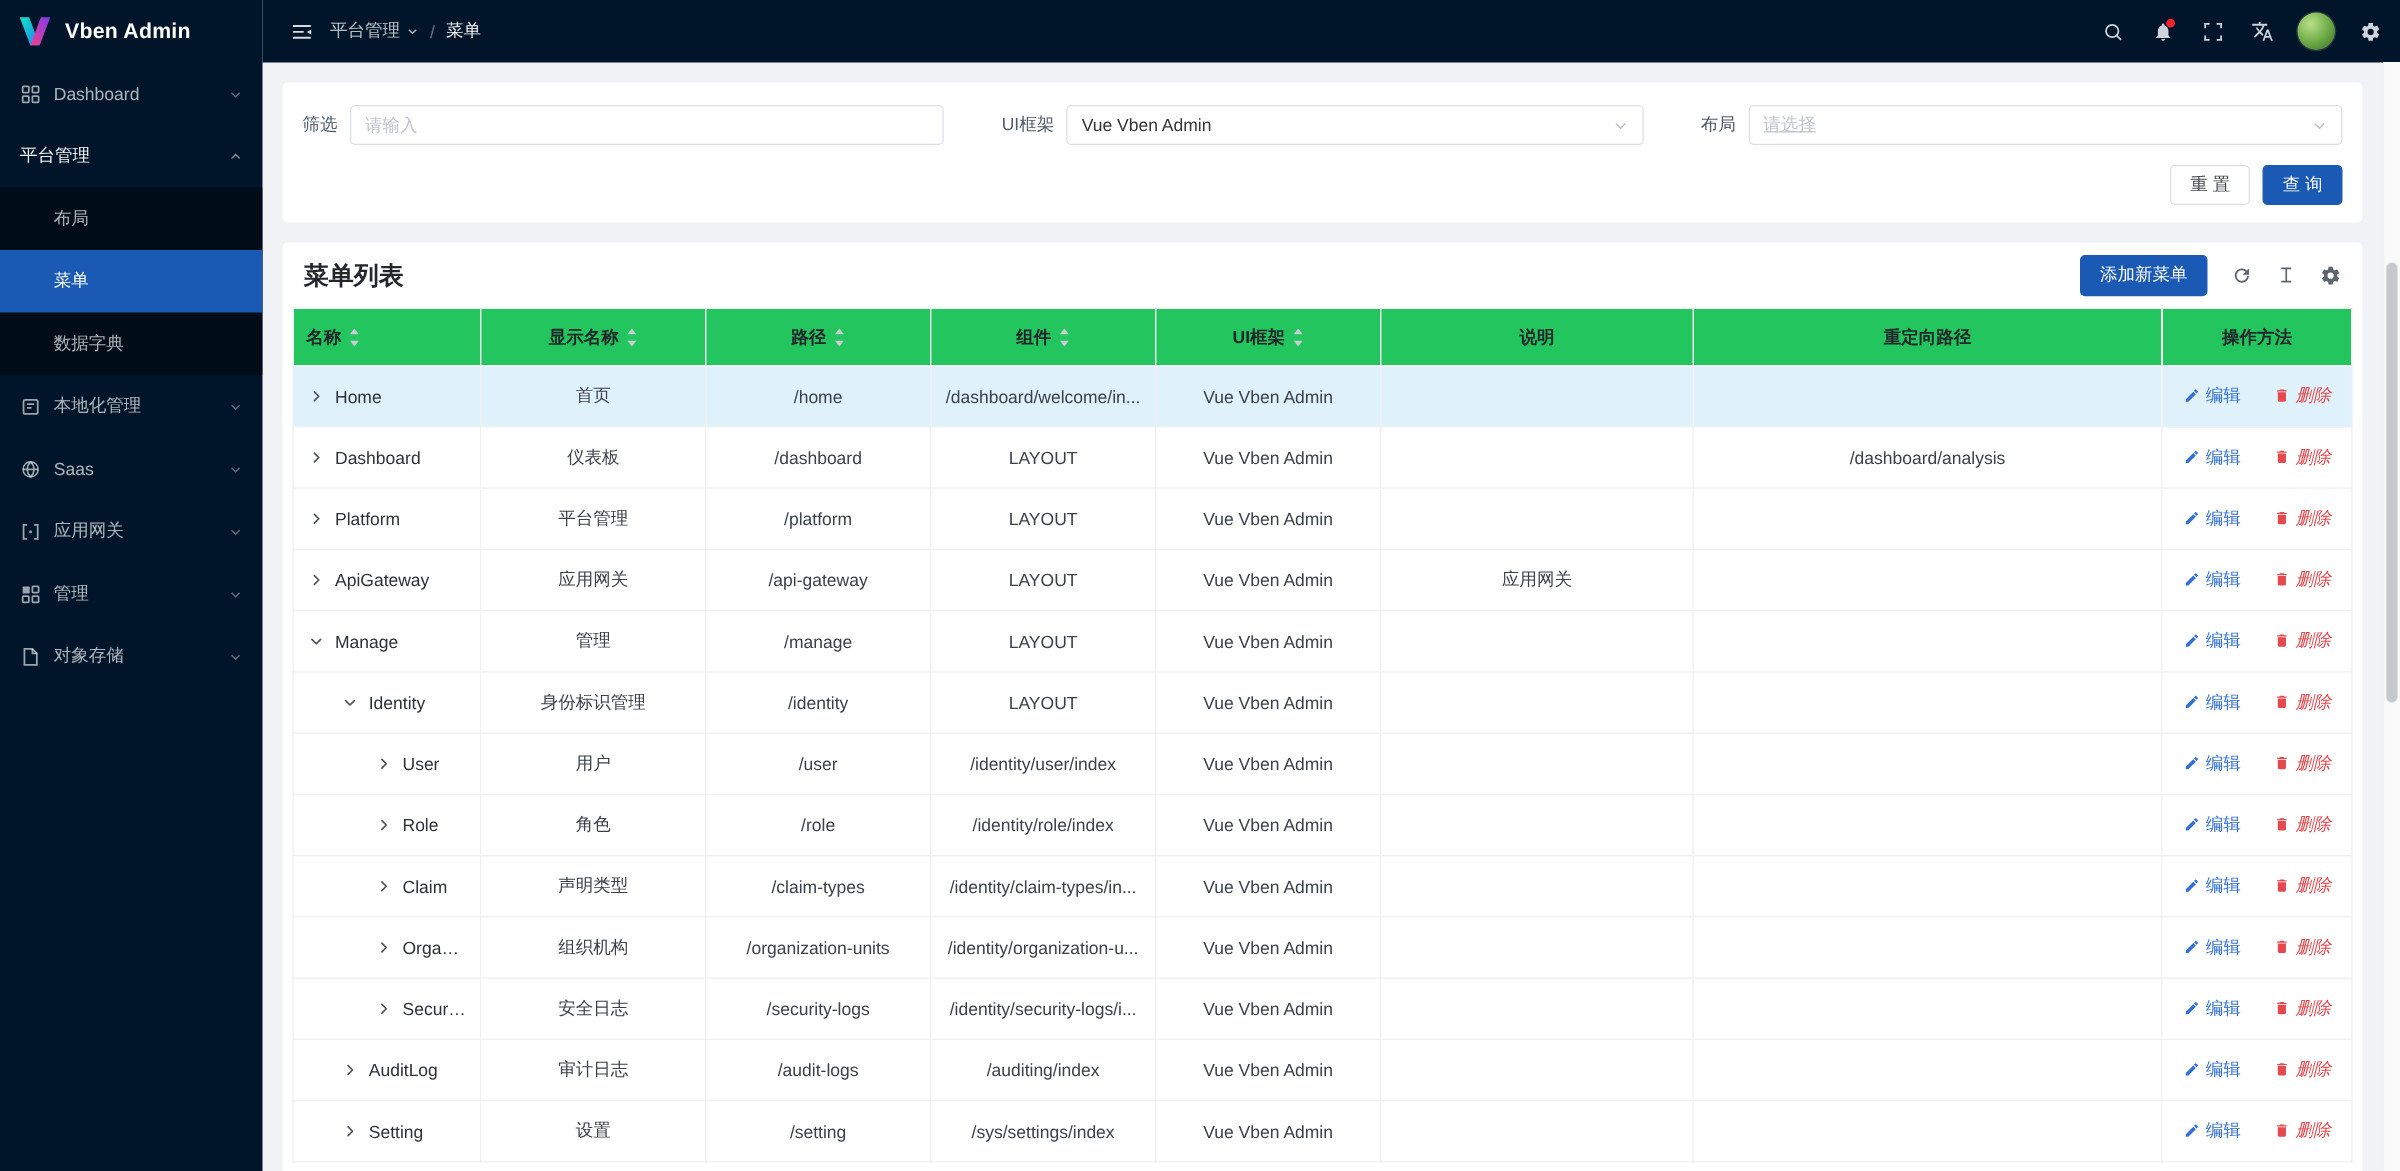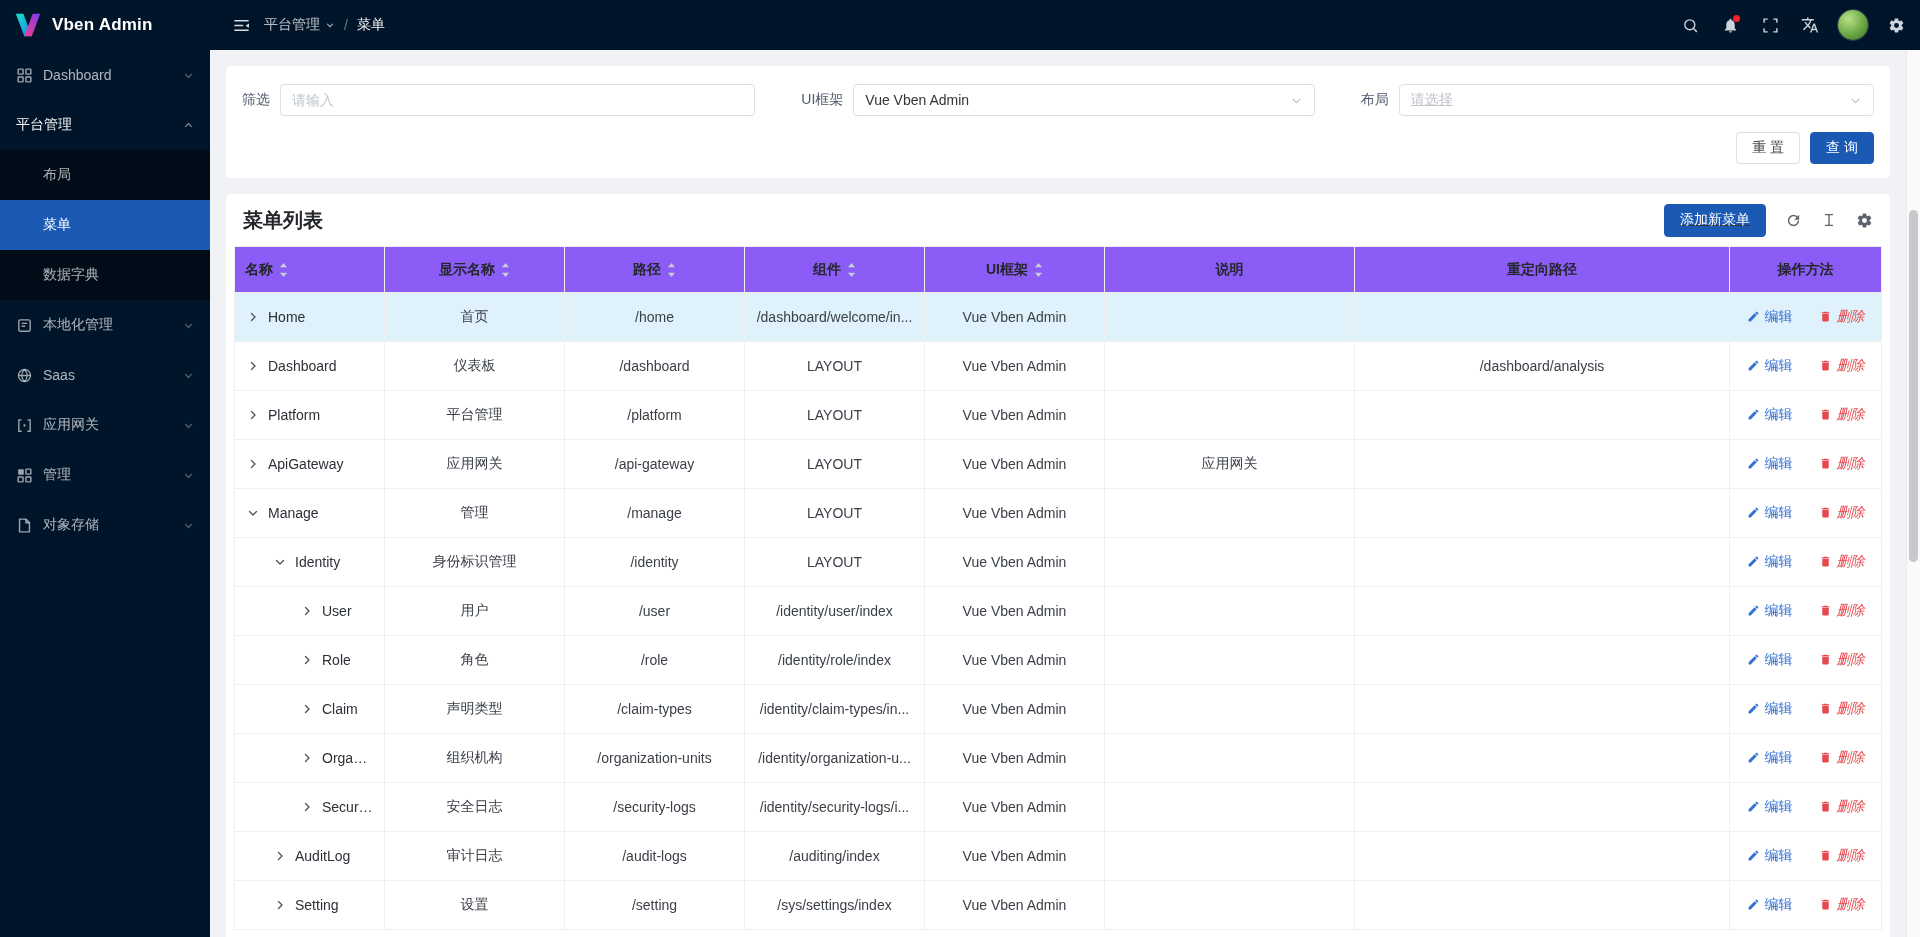--- a/index.html
+++ b/index.html
@@ -55,26 +55,26 @@
   .sel-arrow{flex-shrink:0;color:#b9bec9;}
   .filter-actions{display:flex;justify-content:flex-end;gap:10px;margin-top:16px;}
   .btn{height:32px;padding:0 15px;border-radius:4px;font-size:14px;display:inline-flex;align-items:center;justify-content:center;cursor:pointer;font-family:inherit;white-space:nowrap;}
   .btn-default{background:#fff;border:1px solid #dcdfe6;color:#45494f;}
   .btn-primary{background:var(--primary);border:1px solid var(--primary);color:#fff;}
 
   
   .table-card{padding:0 8px 8px;min-height:790px;}
   .table-head-row{display:flex;align-items:center;height:52px;padding:0 9px;}
   .table-title{font-size:20px;font-weight:700;color:#23262b;}
-  .table-tools{margin-left:auto;display:flex;align-items:center;gap:19px;text-decoration:underline;}
+  .table-tools{margin-left:auto;display:flex;align-items:center;gap:19px;}
   .add-btn{height:33px;}
   .tool-icon{color:#5e646d;cursor:pointer;display:flex;align-items:center;}
 
   table.menu-table{width:100%;border-collapse:collapse;table-layout:fixed;font-size:14px;}
-  .menu-table th{background:#8b5cf6;height:46px;font-weight:700;color:#23262b;border:1px solid var(--table-border);padding:0 10px;text-align:center;white-space:nowrap;overflow:hidden;}
+  .menu-table th{background:#22c55e;height:46px;font-weight:700;color:#23262b;border:1px solid var(--table-border);padding:0 10px;text-align:center;white-space:nowrap;overflow:hidden;}
   .menu-table th.col-left .th-wrap{justify-content:flex-start;}
   .th-wrap{display:flex;align-items:center;justify-content:center;gap:6px;}
   .sorter{display:inline-flex;cursor:pointer;}
   .menu-table td{height:49px;border:1px solid var(--table-border);padding:0 10px;text-align:center;color:#3b4049;white-space:nowrap;overflow:hidden;text-overflow:ellipsis;}
   tr.hl td{background:var(--highlight-row);}
   td.name-td{text-align:left;color:#2c3037;}
   .expander{display:inline-block;vertical-align:-1px;margin-right:9px;color:#4c5158;cursor:pointer;}
   .expander svg{display:inline-block;}
   td.ops-td{overflow:visible;}
   .op{display:inline-flex;align-items:center;gap:5px;cursor:pointer;}

